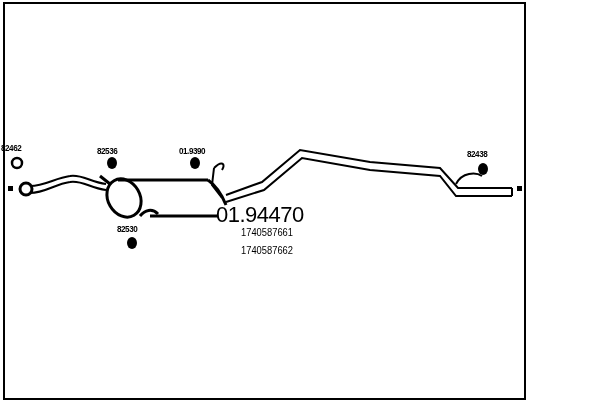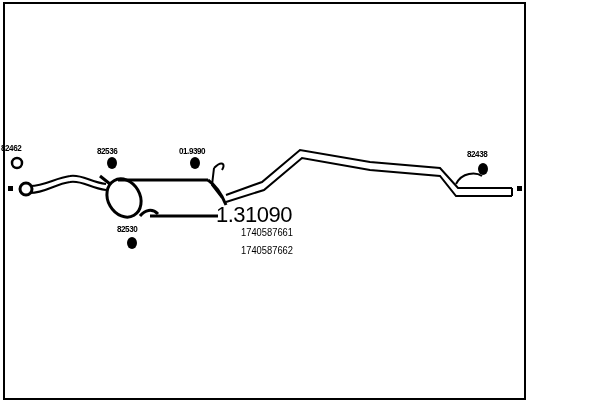--- a/index.html
+++ b/index.html
@@ -53,15 +53,15 @@
   <ellipse cx="132" cy="243" rx="5" ry="6" fill="#000"></ellipse>
   <ellipse cx="483" cy="169" rx="5" ry="6" fill="#000"></ellipse>
 </svg>
 
 <div class="lbl" style="left:1px;top:143px;">82462</div>
 <div class="lbl" style="left:97px;top:146px;">82536</div>
 <div class="lbl" style="left:179px;top:146px;">01.9390</div>
 <div class="lbl" style="left:117px;top:224px;">82530</div>
 <div class="lbl" style="left:467px;top:149px;">82438</div>
 
-<div class="main-part">1.31090</div>
+<div class="main-part">01.94470</div>
 <div class="oem" style="left:241px;top:226px;">1740587661</div>
 <div class="oem" style="left:241px;top:244px;">1740587662</div>
 
 </body></html>

